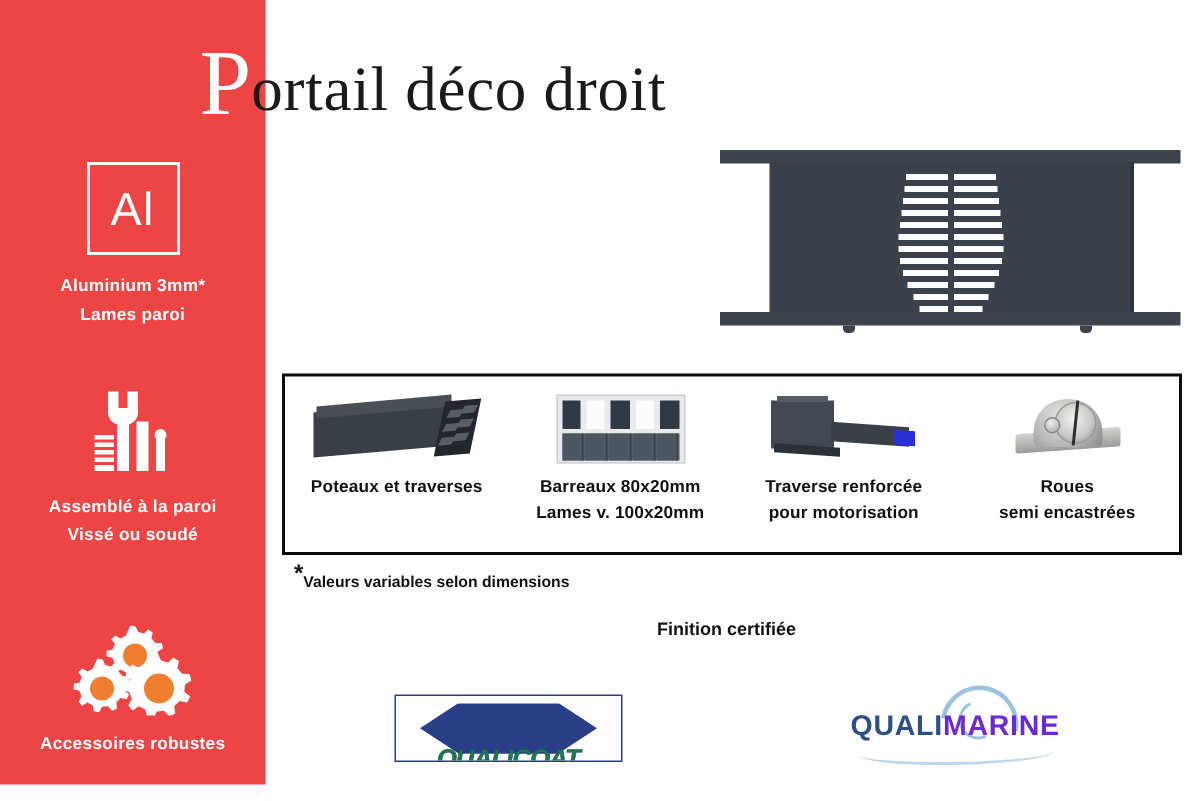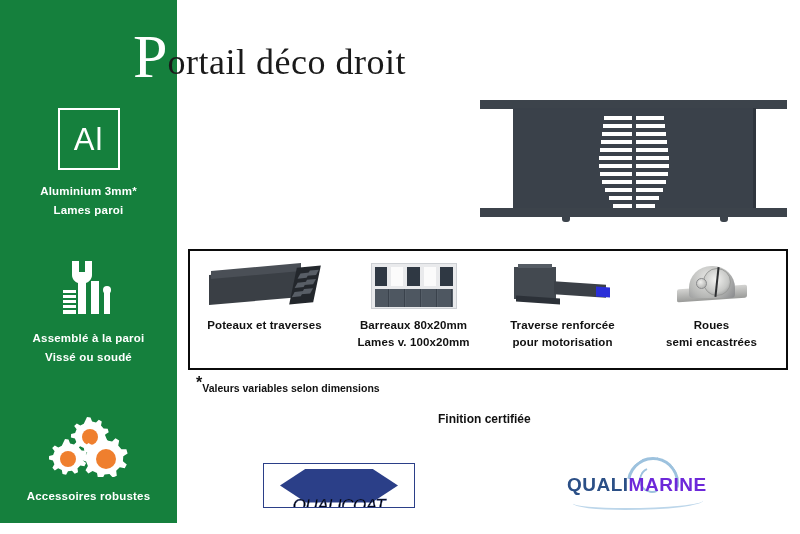--- a/index.html
+++ b/index.html
@@ -18,21 +18,21 @@
     overflow: hidden;
   }
 
   
   #sidebar {
     position: absolute;
     left: 0;
     top: 0;
     width: 177px;
     height: 523px;
-    background: #15803d;
+    background: #ef4444;
   }
   .side-feature {
     position: absolute;
     left: 0;
     width: 177px;
     text-align: center;
     color: #ffffff;
   }
   .side-label {
     font-size: 11.5px;
@@ -86,21 +86,21 @@
     font-family: "Liberation Serif", serif;
     font-size: 62px;
     font-weight: 400;
     color: #ffffff;
     line-height: 62px;
     position: relative;
     top: 3px;
   }
   #title-rest {
     font-family: "Liberation Serif", serif;
-    font-size: 36px;
+    font-size: 42px;
     font-weight: 400;
     color: #1a1a1a;
     line-height: 48px;
     letter-spacing: 0.5px;
   }
 
   
   #gate-photo {
     position: absolute;
     left: 480px;
@@ -392,24 +392,24 @@
     margin-left: -59px;
     margin-top: -17px;
     background: #2b3f88;
     clip-path: polygon(0% 50%, 22% 0%, 78% 0%, 100% 50%, 78% 100%, 22% 100%);
   }
   .qc-text {
     position: relative;
     z-index: 2;
     font-family: "Liberation Sans", sans-serif;
     font-size: 17px;
-    font-weight: normal;
+    font-weight: bold;
     font-style: italic;
     letter-spacing: -0.5px;
-    color: #000000;
+    color: #15803d;
     margin-top: 40px;
     -webkit-text-stroke: 0.4px #2b3f88;
   }
   #qualimarine {
     position: absolute;
     left: 567px;
     top: 470px;
     width: 150px;
     height: 32px;
   }

